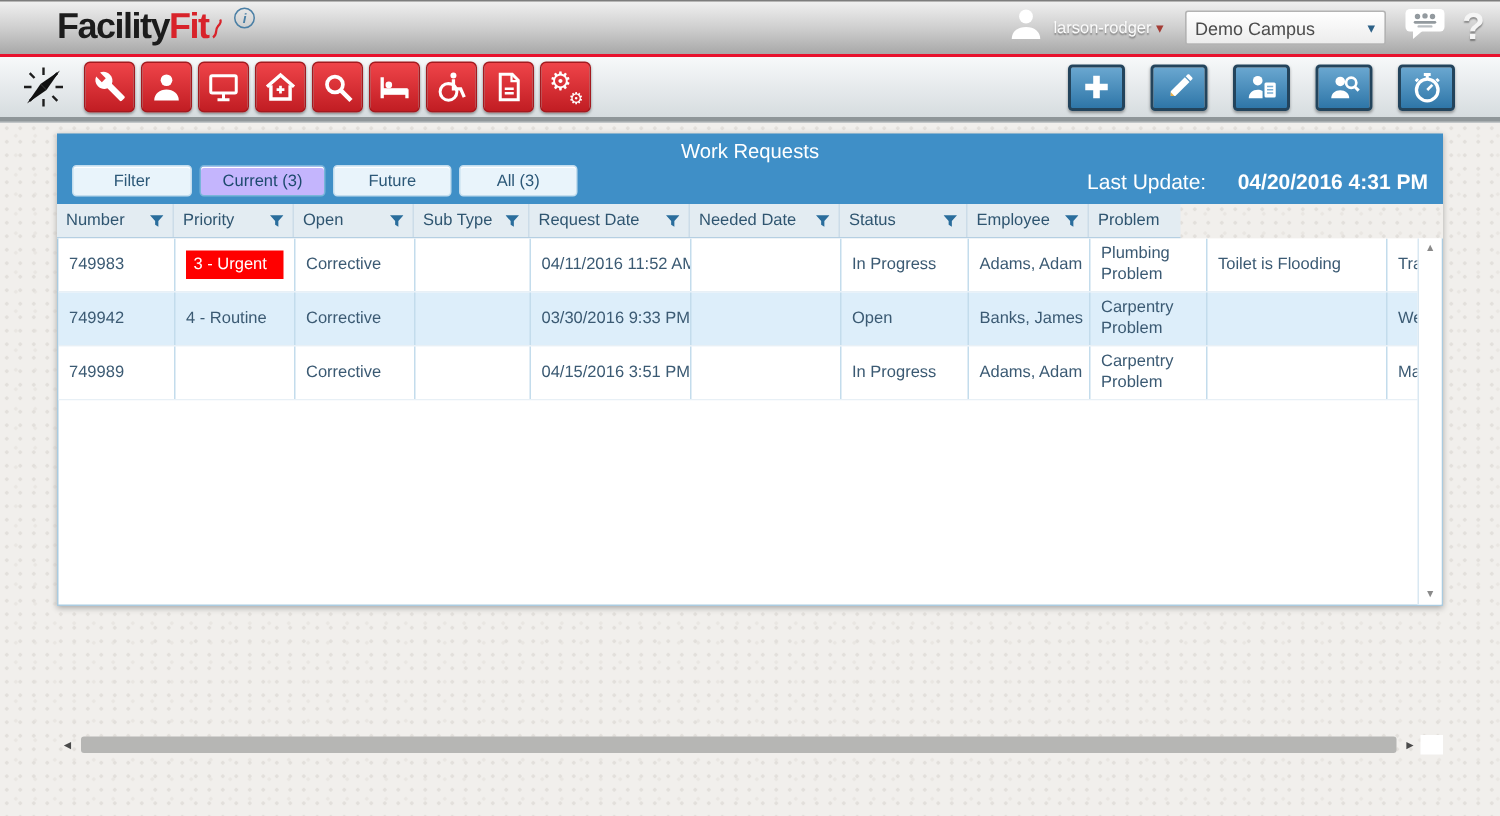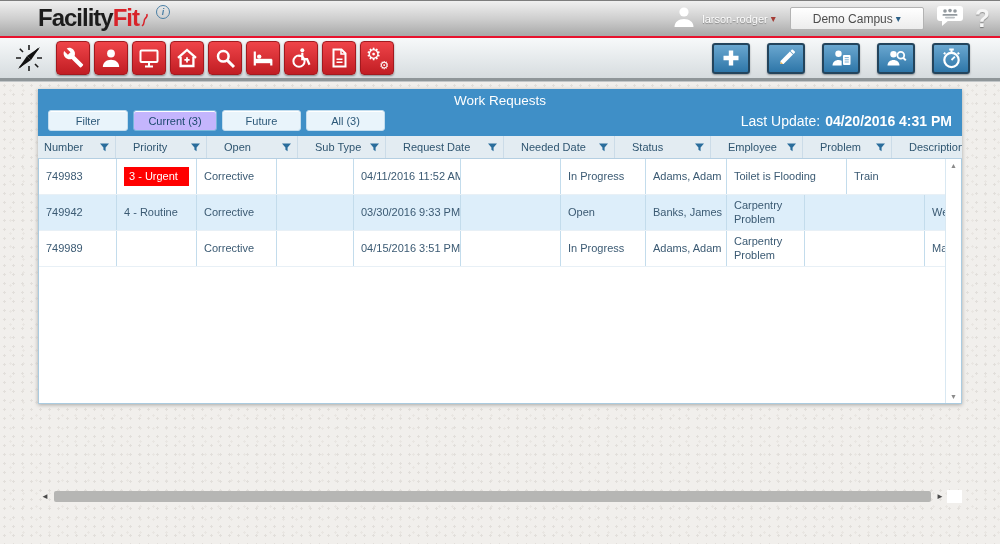--- a/index.html
+++ b/index.html
@@ -19,21 +19,21 @@
   .logo .fit { color:#d8232a; }
   .logo-squiggle { margin-left:1px; margin-top:2px; }
   .info-badge { margin-left:7px; margin-top:1px; width:14px; height:14px; border-radius:50%;
     border:1.5px solid #4a7fa5; color:#4a7fa5; font-size:9px; font-weight:bold; font-style:italic;
     display:flex; align-items:center; justify-content:center; letter-spacing:0; }
   .top-right { margin-left:auto; display:flex; align-items:center; margin-right:10px; }
   .user-name { font-size:11px; color:#fbfbfb; text-shadow:0 1px 1px rgba(0,0,0,.35); margin:0 3px 0 6px; }
   .user-caret { color:#a43c35; font-size:10px; margin-right:14px; }
   .campus-select { width:134px; height:23px; background:linear-gradient(#ffffff,#ececec);
     border:1px solid #b3b3b3; border-radius:2px; display:flex; align-items:center;
-    padding:0 22px; font-size:12px; color:#4c4c4c; cursor:default; }
+    padding:0 6px; font-size:12px; color:#4c4c4c; cursor:default; }
   .campus-caret { margin-left:auto; color:#2d6187; font-size:10px; }
   .chat-btn { margin:0 10px 0 12px; }
   .help { font-size:25px; font-weight:bold; color:#f5f5f5; text-shadow:0 1px 1px rgba(0,0,0,.35); line-height:1; }
 
   .redline { position:absolute; left:0; top:36px; width:1000px; height:2px; background:#e8112d; }
 
   
   .toolbar { position:absolute; left:0; top:38px; width:1000px; height:40px;
     background:linear-gradient(#f7f9fa, #d6dcdf); display:flex; align-items:center; }
   .compass { margin-left:14px; margin-right:12px; display:flex; }
@@ -52,27 +52,27 @@
   
   .panel { position:absolute; left:38px; top:89px; width:924px; box-shadow:0 1px 4px rgba(0,0,0,.3); }
   .panel-head { background:#3f8fc7; padding-top:3px; }
   .panel-title { text-align:center; color:#fff; font-size:13.5px; height:17px; line-height:17px; }
   .panel-head-row { display:flex; align-items:center; padding:1px 8px 5px 10px; }
   .tab { height:21px; border-radius:3px; margin-right:5px; font-size:11px; color:#2c5878;
     background:#e9f4fb; border:1px solid #c3ddee; box-shadow:inset 0 1px 0 #fff;
     display:flex; align-items:center; justify-content:center; cursor:pointer; padding:0; }
   .tab.t0 { width:80px; } .tab.t1 { width:84px; } .tab.t2 { width:79px; } .tab.t3 { width:79px; }
   .tab.active { background:#c4b5fd; border-color:#79b5da; color:#1d4a6e; }
-  .last-update { margin-left:auto; color:#fff; display:flex; align-items:baseline; gap:5px; padding-right:2px; }
+  .last-update { margin-left:auto; color:#fff; display:flex; align-items:baseline; gap:21px; padding-right:2px; }
   .last-update .lbl { font-size:14px; }
   .last-update .val { font-size:14px; font-weight:bold; }
 
   
-  .grid-head { display:flex; width:924px; overflow:hidden; background:#e3ecf2;
-    border-bottom:1px solid #b5cfe2; height:23px;gap:11px; }
+  .grid-head { display:flex; width:749px; overflow:hidden; background:#e3ecf2;
+    border-bottom:1px solid #b5cfe2; height:23px; }
   .hcell { flex:0 0 auto; display:flex; align-items:center; padding:0 6px;
     font-size:11px; color:#2f5570; border-right:1px solid #ccdce8; overflow:hidden; cursor:pointer; }
   .hcell span { white-space:nowrap; }
   .funnel { margin-left:auto; flex:0 0 auto; fill:#2a6d9c; padding-left:4px; }
   .c0{width:78px}.c1{width:80px}.c2{width:80px}.c3{width:77px}.c4{width:107px}.c5{width:100px}
   .c6{width:85px}.c7{width:81px}.c8{width:78px}.c9{width:120px}.c10{width:110px}
 
   .grid-body { position:relative; width:924px; height:245px; background:#fff;
     border-left:1px solid #aacbe0; border-right:1px solid #aacbe0; border-bottom:1px solid #aacbe0; }
   .rows { width:908px; overflow:hidden; }
@@ -344,20 +344,21 @@
           <div class="cell c2">Corrective</div>
           <div class="cell c3"></div>
           <div class="cell c4">
               <span class="nowrap">04/11/2016 11:52 AM</span>
             </div>
           <div class="cell c5"></div>
           <div class="cell c6">In Progress</div>
           <div class="cell c7">
               <span class="nowrap">Adams, Adam</span>
             </div>
+          <div class="cell c8 wrap">Plumbing Problem</div>
           <div class="cell c9">
               <span class="nowrap">Toilet is Flooding</span>
             </div>
           <div class="cell c10">
               <span class="nowrap">Train</span>
             </div>
         </div>
 
         <div class="row alt">
           <div class="cell c0">749942</div>

